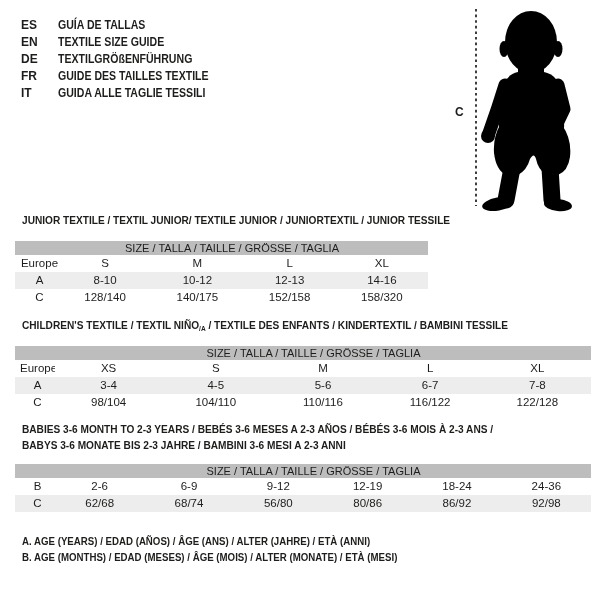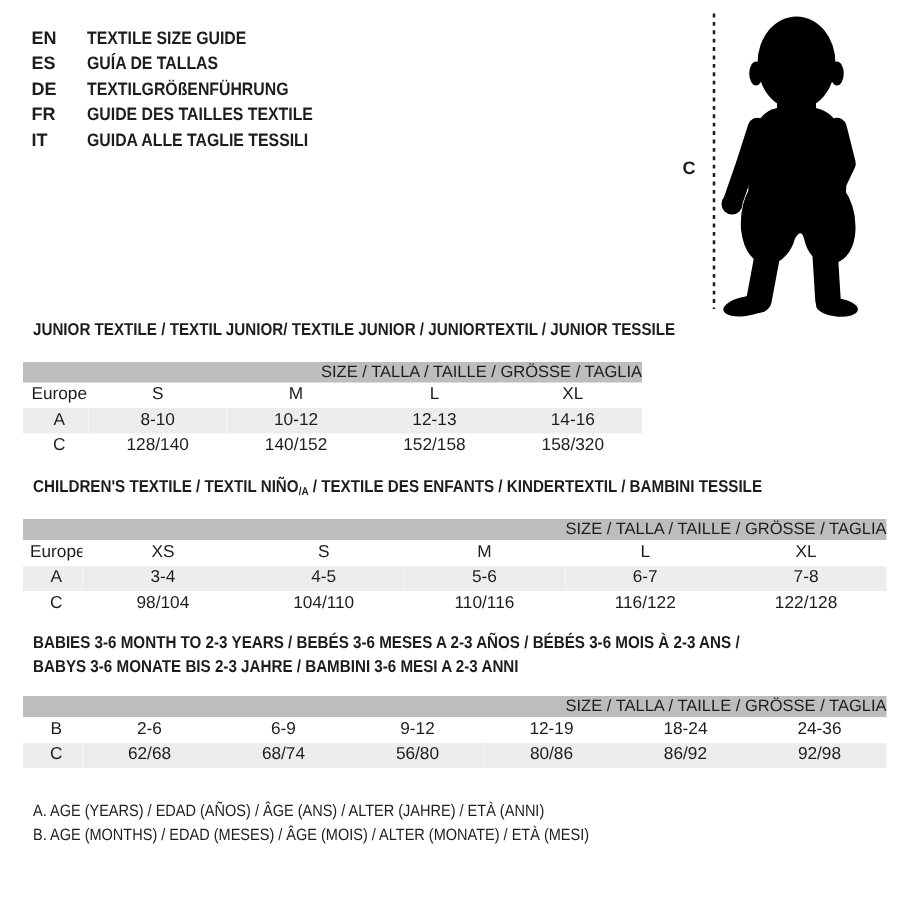--- a/index.html
+++ b/index.html
@@ -23,46 +23,46 @@
            transform:scaleX(0.88); transform-origin:0 0; }
   .title-junior  { left:22px; top:214px; }
   .title-children{ left:22px; top:319px; }
   .title-babies  { left:22px; top:422px; line-height:15.5px; }
   .sub-a { font-size:7.5px; vertical-align:-2px; letter-spacing:0; }
 
   
   table.sizes { position:absolute; border-collapse:collapse; table-layout:fixed; font-size:11.5px; color:#1d1d1b; }
   table.sizes td { padding:0; text-align:center; height:17px; line-height:17px; overflow:hidden; }
   table.sizes td.lbl { text-align:center; padding-left:5px; }
-  table.sizes tr.bar td { background:#bdbdbd; text-align:right; padding-left:21px; height:14px; line-height:14px; font-size:11px; }
+  table.sizes tr.bar td { background:#bdbdbd; text-align:center; padding-left:21px; height:14px; line-height:14px; font-size:11px; }
   table.sizes tr.stripe td { background:#ededed; }
   #t1 { left:15px; top:241px; width:413px; }
   #t1 col.c-lbl { width:44px; }
   #t2 { left:15px; top:346px; width:576px; }
   #t2 col.c-lbl { width:40px; }
   #t3 { left:15px; top:464px; width:576px; }
   #t3 col.c-lbl { width:40px; }
 
   
-  .footnotes { position:absolute; left:22px; top:534px; font-size:11px; font-weight:normal; }
+  .footnotes { position:absolute; left:22px; top:534px; font-size:11px; font-weight:bold; }
   .footnote-line { height:15.6px; line-height:15.6px; }
 </style>
 </head>
 <body>
 
 <div class="page">
 
   <div class="lang-list">
     <div class="lang-row">
+      <span class="lang-code">ES</span>
+      <span class="cond">GUÍA DE TALLAS</span>
+    </div>
+    <div class="lang-row">
       <span class="lang-code">EN</span>
       <span class="cond">TEXTILE SIZE GUIDE</span>
-    </div>
-    <div class="lang-row">
-      <span class="lang-code">ES</span>
-      <span class="cond">GUÍA DE TALLAS</span>
     </div>
     <div class="lang-row">
       <span class="lang-code">DE</span>
       <span class="cond">TEXTILGRÖßENFÜHRUNG</span>
     </div>
     <div class="lang-row">
       <span class="lang-code">FR</span>
       <span class="cond">GUIDE DES TAILLES TEXTILE</span>
     </div>
     <div class="lang-row">
@@ -121,21 +121,21 @@
       <tr class="stripe">
         <td class="lbl">A</td>
         <td>8-10</td>
         <td>10-12</td>
         <td>12-13</td>
         <td>14-16</td>
       </tr>
       <tr>
         <td class="lbl">C</td>
         <td>128/140</td>
-        <td>140/152</td>
+        <td>140/175</td>
         <td>152/158</td>
         <td>158/320</td>
       </tr>
     </tbody>
   </table>
 
   <h2 class="title title-children"><span>CHILDREN'S TEXTILE / TEXTIL NIÑO</span><span class="sub-a">/A</span><span> / TEXTILE DES ENFANTS / KINDERTEXTIL / BAMBINI TESSILE</span></h2>
   <table class="sizes" id="t2">
     <colgroup>
         <col class="c-lbl">

